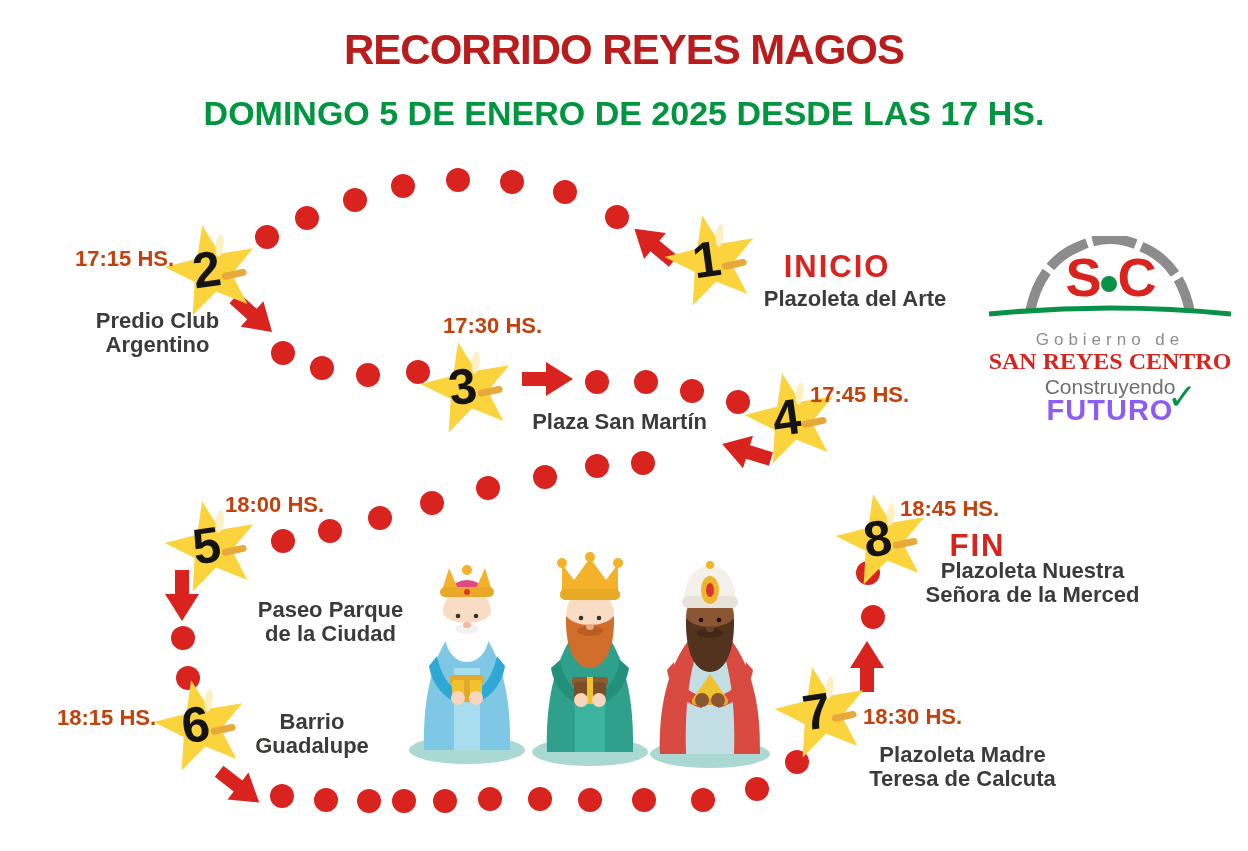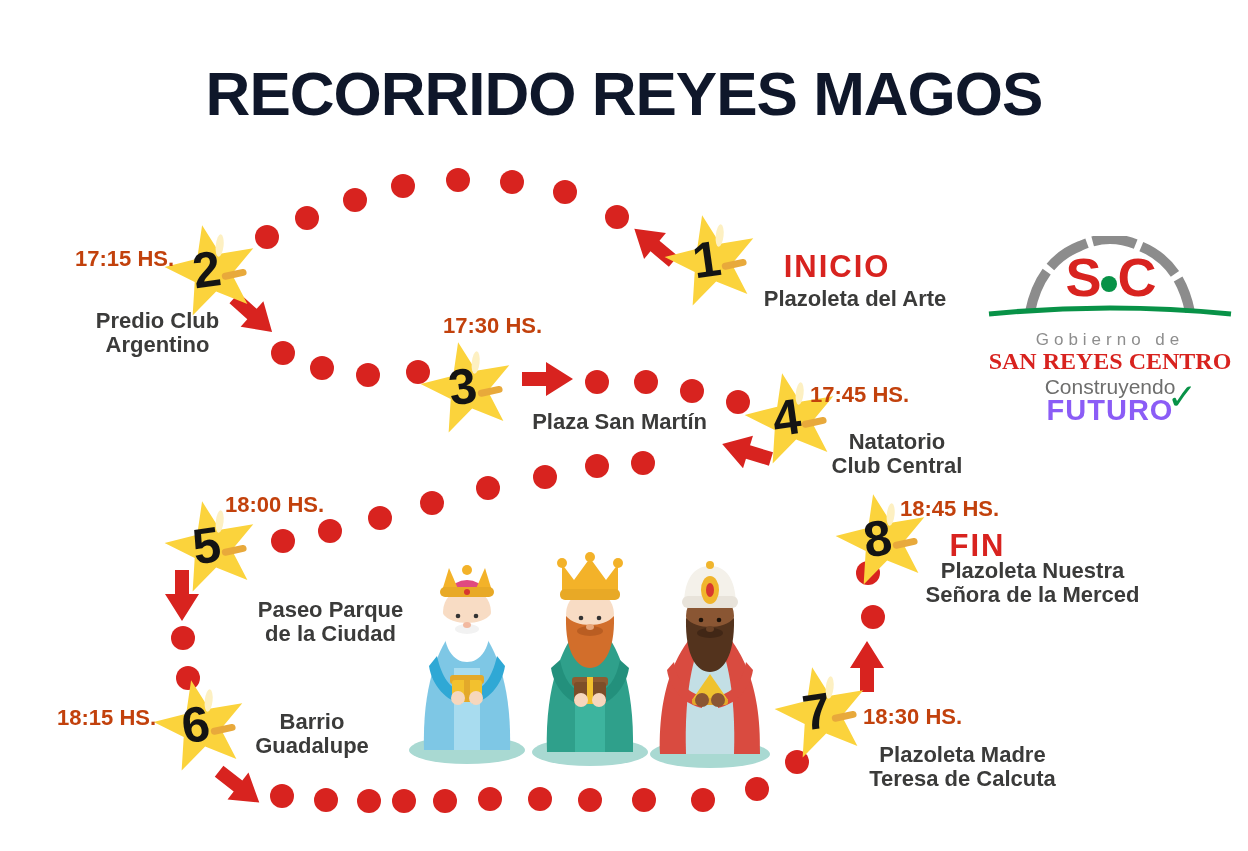--- a/index.html
+++ b/index.html
@@ -1,21 +1,21 @@
 <!DOCTYPE html>
 <html><head>
 <meta charset="utf-8">
 <style>
   html,body{margin:0;padding:0;background:#fff;}
   #poster{position:relative;width:1248px;height:851px;background:#ffffff;overflow:hidden;
           font-family:"Liberation Sans","DejaVu Sans",sans-serif;}
   .abs{position:absolute;}
   
-  #title{left:0;right:0;top:26px;text-align:center;color:#0f172a;font-size:62px;font-weight:900;
-         letter-spacing:-1px;white-space:nowrap;margin-top:32px;}
+  #title{left:0;right:0;top:26px;text-align:center;color:#b91c1c;font-size:42px;font-weight:900;
+         letter-spacing:-1px;white-space:nowrap;}
   #subtitle{left:0;right:0;top:94px;text-align:center;color:#009640;font-size:34px;font-weight:800;
             white-space:nowrap;}
   
   #route-svg{left:0;top:0;z-index:1;}
   .star{width:104px;height:104px;z-index:3;}
   .star svg{position:absolute;left:0;top:0;width:100%;height:100%;}
   .star .num{position:absolute;inset:0;display:flex;align-items:center;justify-content:center;
              font-size:50px;font-weight:900;color:#141414;transform:rotate(-8deg) translate(-5px,-3px);}
   .stop-time{color:#c2410c;font-weight:800;font-size:22px;text-align:left;z-index:4;white-space:nowrap;}
   .stop-tag{color:#D8231F;font-weight:800;font-size:31px;letter-spacing:2px;text-align:center;z-index:4;white-space:nowrap;}
@@ -37,20 +37,21 @@
             font-size:29px;font-weight:900;letter-spacing:1px;}
   #logo .check{position:absolute;left:182px;top:140px;color:#089247;font-size:36px;font-weight:900;}
   #kings-svg{left:402px;top:528px;z-index:2;}
 </style>
 </head>
 <body>
 
 <div id="poster">
 
   <div class="abs" id="title">RECORRIDO REYES MAGOS</div>
+  <div class="abs" id="subtitle">DOMINGO 5 DE ENERO DE 2025 DESDE LAS 17 HS.</div>
 
   <svg class="abs" id="route-svg" width="1248" height="851" viewBox="0 0 1248 851">
     <defs>
       <g id="star-g" transform="rotate(-12)">
         <path d="M0,-55 L13.5,-18.6 L52.3,-17 L21.9,7.1 L32.3,44.5 L0,23 L-32.3,44.5 L-21.9,7.1 L-52.3,-17 L-13.5,-18.6 Z" fill="#FBD33C"></path>
         <ellipse cx="15" cy="-28" rx="4.5" ry="13" transform="rotate(18 15 -28)" fill="#FDF0C2"></ellipse>
         <rect x="10" y="4" width="29" height="8" rx="4" fill="#E8A93B"></rect>
       </g>
       <path id="arrow-g" d="M-24,-7 L0,-7 L0,-17 L27,0 L0,17 L0,7 L-24,7 Z" fill="#D8231F"></path>
     </defs>
@@ -135,22 +136,20 @@
   <div class="abs stop-time" style="left:443px;top:313px;width:125px;">17:30 HS.</div>
   <div class="abs stop-name" style="left:487px;top:410px;width:220px;text-align:right;">Plaza San Martín</div>
 
   <div class="abs star" style="left:740px;top:368px;">
     <svg viewBox="-60 -60 120 120">
         <use href="#star-g"></use>
       </svg>
     <div class="num">4</div>
   </div>
   <div class="abs stop-time" style="left:810px;top:382px;width:125px;">17:45 HS.</div>
-  <div class="abs stop-name" style="left:812px;top:430px;width:170px;">Natatorio
-Club Central</div>
 
   <div class="abs star" style="left:160px;top:496px;">
     <svg viewBox="-60 -60 120 120">
         <use href="#star-g"></use>
       </svg>
     <div class="num">5</div>
   </div>
   <div class="abs stop-time" style="left:225px;top:492px;width:125px;">18:00 HS.</div>
   <div class="abs stop-name" style="left:243px;top:569px;width:175px;margin-top:29px;">Paseo Parque
 de la Ciudad</div>

